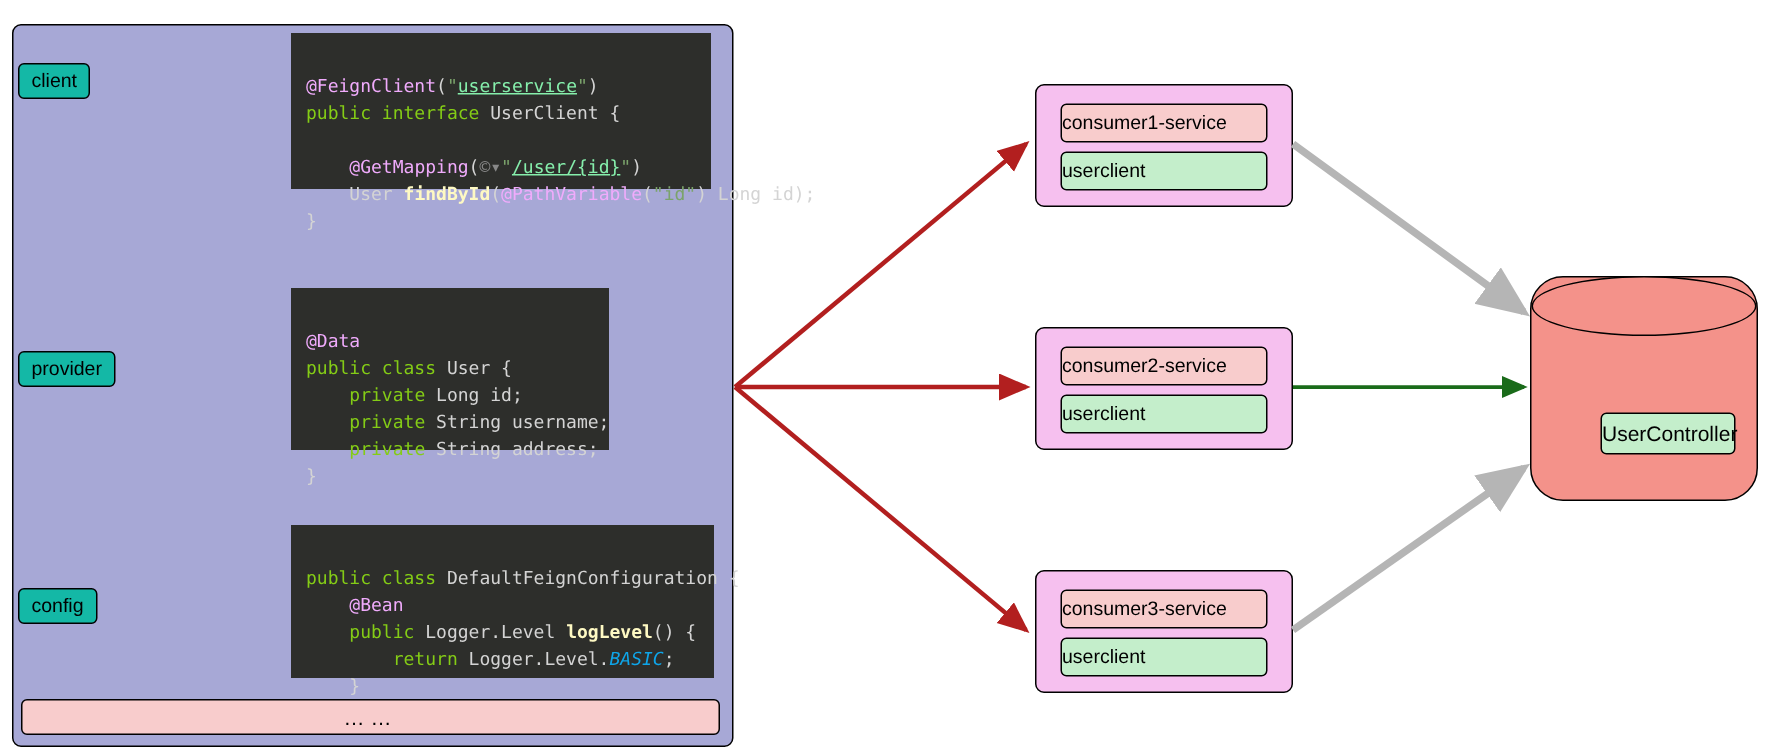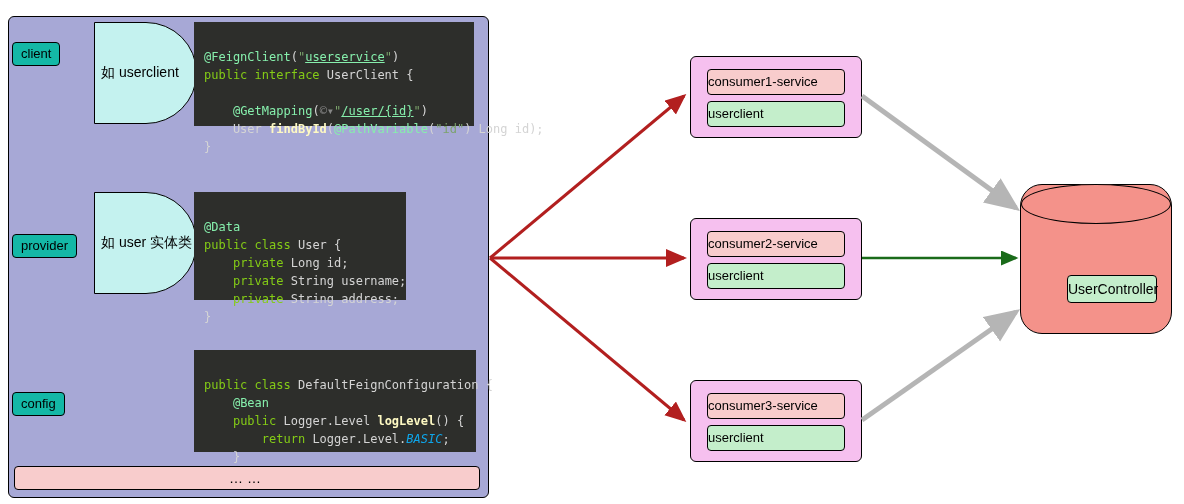--- a/index.html
+++ b/index.html
@@ -4,21 +4,21 @@
 <style>
   html,body{margin:0;padding:0;background:#fff;font-family:"Helvetica Neue",Arial,sans-serif;}
   .canvas{position:relative;width:1184px;height:504px;margin:0;}
 
   
   .tag{position:absolute;border:1px solid #000;border-radius:4px;background:#14b8a6;font-size:13px;text-align:center;line-height:22px;padding:0 8px;}
   .provider-box{position:absolute;background:#a7a8d6;border:1px solid #000;border-radius:6px;}
   .dshape{position:absolute;background:#c4f2ef;border:1px solid #000;border-top-right-radius:55px;border-bottom-right-radius:55px;font-size:14px;display:flex;align-items:center;padding-left:6px;}
   .code{position:absolute;background:#2d2e2b;color:#d4d4d4;font-family:Menlo,Consolas,monospace;font-size:12px;line-height:1.5;padding:8px 10px;white-space:pre;}
   .code .kw{color:#84cc16;}
-  .code .an{color:#86efac;}
+  .code .an{color:#f0abfc;}
   .code .str{color:#7ba36b;}
   .code .str-u{color:#86efac;text-decoration:underline;}
   .code .fn{color:#fef9c3;font-weight:bold;}
   .code .it{color:#0ea5e9;font-style:italic;}
   .code .glyph{color:#888;}
   .dots-bar{position:absolute;background:#f8cccc;border:1px solid #000;border-radius:4px;text-align:center;font-size:14px;letter-spacing:4px;}
 
   .consumer{position:absolute;background:#f6c0ef;border:1px solid #000;border-radius:6px;}
   .consumer .row{position:absolute;left:16px;right:16px;height:24px;border:1px solid #000;border-radius:4px;font-size:13px;text-align:left;line-height:24px;}
   .row-pink{background:#f8cccc;}
@@ -36,26 +36,20 @@
 <body>
 
 <div class="canvas">
 
   <div class="provider-box" style="left:8px;top:16px;width:479px;height:480px;"></div>
 
   <div class="tag" style="left:12px;top:42px;">client</div>
   <div class="tag" style="left:12px;top:234px;">provider</div>
   <div class="tag" style="left:12px;top:392px;">config</div>
 
-  <div class="dshape" style="left:94px;top:22px;width:95px;height:100px;">
-      <span>如 userclient</span>
-    </div>
-  <div class="dshape" style="left:94px;top:192px;width:95px;height:100px;">
-      <span>如 user 实体类</span>
-    </div>
 
   <div class="code" style="left:194px;top:22px;width:260px;height:88px;">
 <span class="an">@FeignClient</span>(<span class="str">"</span><span class="str-u">userservice</span><span class="str">"</span>)
 <span class="kw">public interface</span> UserClient {
 
     <span class="an">@GetMapping</span>(<span class="glyph">©▾</span><span class="str">"</span><span class="str-u">/user/{id}</span><span class="str">"</span>)
     User <span class="fn">findById</span>(<span class="an">@PathVariable</span>(<span class="str">"id"</span>) Long id);
 }</div>
 
   <div class="code" style="left:194px;top:192px;width:192px;height:92px;">

